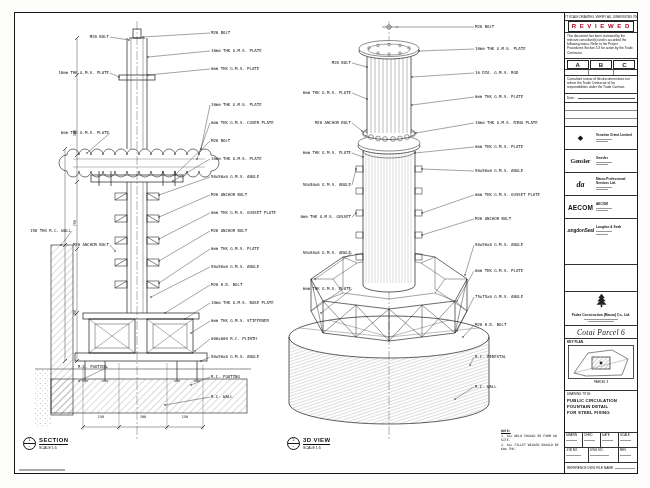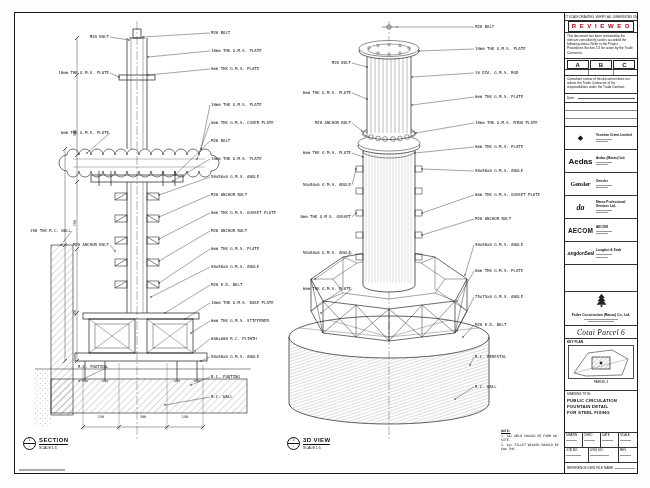--- a/index.html
+++ b/index.html
@@ -559,28 +559,20 @@
       <div class="tb-companies" id="companies">
           <div class="co-row">
             <div class="co-logo lg-venetian">◆</div>
             <div class="co-info">
               <div class="co-name">Venetian Orient Limited</div>
               <div class="bar" style="width: 16px;"></div>
               <div class="bar" style="width: 12px;"></div>
             </div>
           </div>
           <div class="co-row">
-            <div class="co-logo lg-aedas">Aedas</div>
-            <div class="co-info">
-              <div class="co-name">Aedas (Macau) Ltd.</div>
-              <div class="bar" style="width: 16px;"></div>
-              <div class="bar" style="width: 12px;"></div>
-            </div>
-          </div>
-          <div class="co-row">
             <div class="co-logo lg-gensler">Gensler</div>
             <div class="co-info">
               <div class="co-name">Gensler</div>
               <div class="bar" style="width: 16px;"></div>
               <div class="bar" style="width: 12px;"></div>
             </div>
           </div>
           <div class="co-row">
             <div class="co-logo lg-marco">da</div>
             <div class="co-info">

